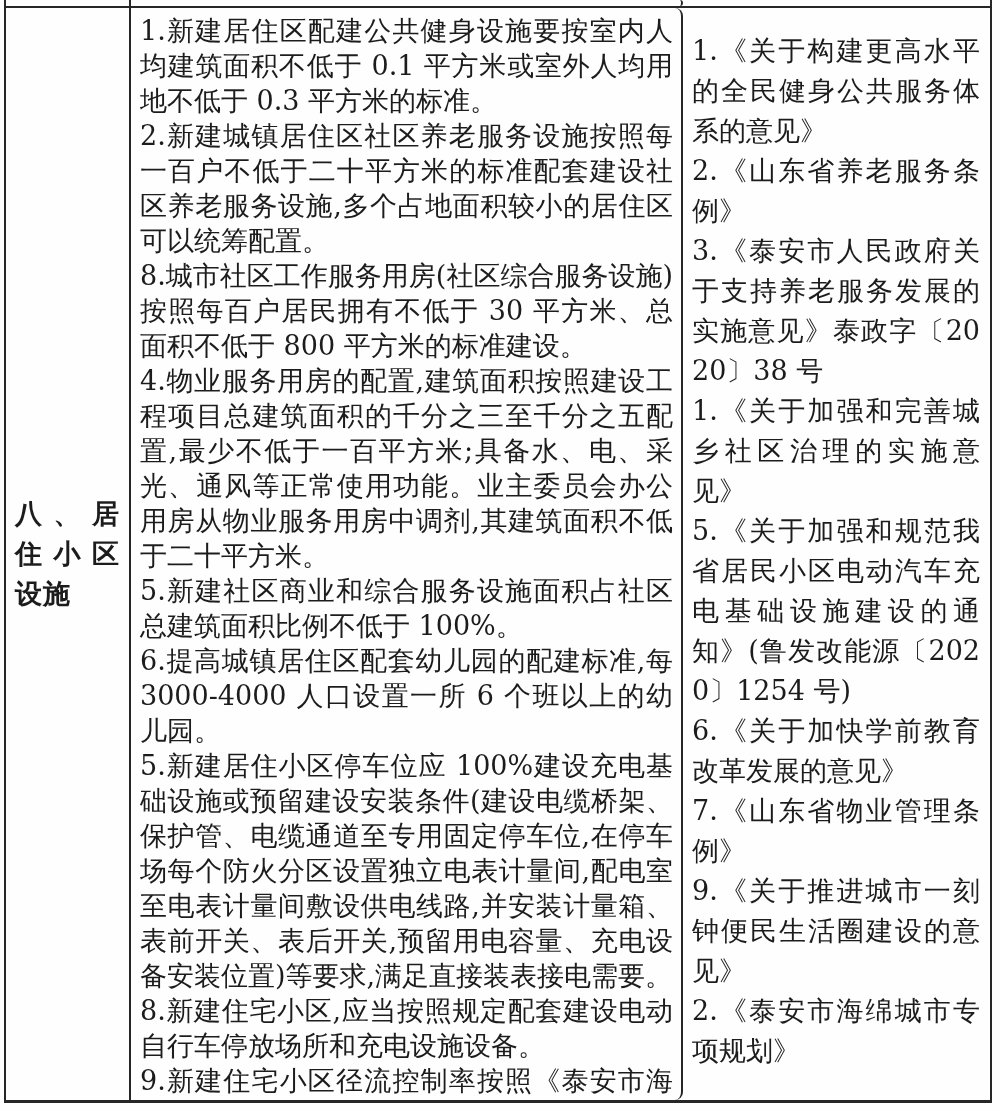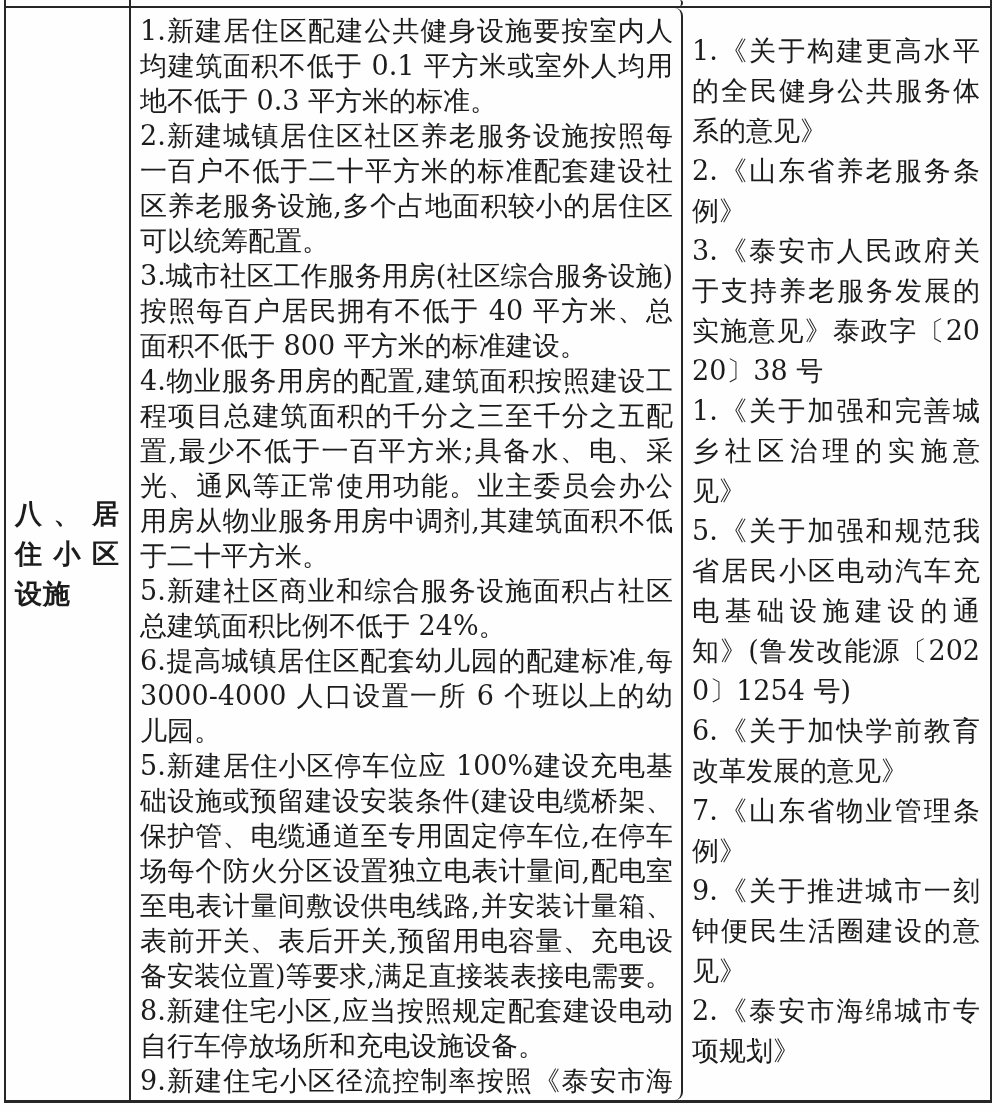--- a/index.html
+++ b/index.html
@@ -92,23 +92,23 @@
       <div class="cell c2"></div>
       <div class="cell c3"></div>
     </div>
     <div class="row-main">
       <div class="cell c1 headcell">
         <div class="headtext">八、居住小区设施</div>
       </div>
       <div class="cell c2 standards">
           <p class="item">1.新建居住区配建公共健身设施要按室内人均建筑面积不低于 0.1 平方米或室外人均用地不低于 0.3 平方米的标准。</p>
           <p class="item">2.新建城镇居住区社区养老服务设施按照每一百户不低于二十平方米的标准配套建设社区养老服务设施,多个占地面积较小的居住区可以统筹配置。</p>
-          <p class="item">3.城市社区工作服务用房(社区综合服务设施)按照每百户居民拥有不低于 40 平方米、总面积不低于 800 平方米的标准建设。</p>
+          <p class="item">8.城市社区工作服务用房(社区综合服务设施)按照每百户居民拥有不低于 30 平方米、总面积不低于 800 平方米的标准建设。</p>
           <p class="item">4.物业服务用房的配置,建筑面积按照建设工程项目总建筑面积的千分之三至千分之五配置,最少不低于一百平方米;具备水、电、采光、通风等正常使用功能。业主委员会办公用房从物业服务用房中调剂,其建筑面积不低于二十平方米。</p>
-          <p class="item">5.新建社区商业和综合服务设施面积占社区总建筑面积比例不低于 24%。</p>
+          <p class="item">5.新建社区商业和综合服务设施面积占社区总建筑面积比例不低于 100%。</p>
           <p class="item">6.提高城镇居住区配套幼儿园的配建标准,每 3000-4000 人口设置一所 6 个班以上的幼儿园。</p>
           <p class="item">5.新建居住小区停车位应 100%建设充电基础设施或预留建设安装条件(建设电缆桥架、保护管、电缆通道至专用固定停车位,在停车场每个防火分区设置独立电表计量间,配电室至电表计量间敷设供电线路,并安装计量箱、表前开关、表后开关,预留用电容量、充电设备安装位置)等要求,满足直接装表接电需要。</p>
           <p class="item">8.新建住宅小区,应当按照规定配套建设电动自行车停放场所和充电设施设备。</p>
           <p class="item">9.新建住宅小区径流控制率按照《泰安市海绵城市专项规划》分区要求实施。</p>
         </div>
       <div class="cell c3 refs">
           <p class="item">1.《关于构建更高水平的全民健身公共服务体系的意见》</p>
           <p class="item">2.《山东省养老服务条例》</p>
           <p class="item">3.《泰安市人民政府关于支持养老服务发展的实施意见》泰政字〔2020〕38 号</p>
           <p class="item">1.《关于加强和完善城乡社区治理的实施意见》</p>

